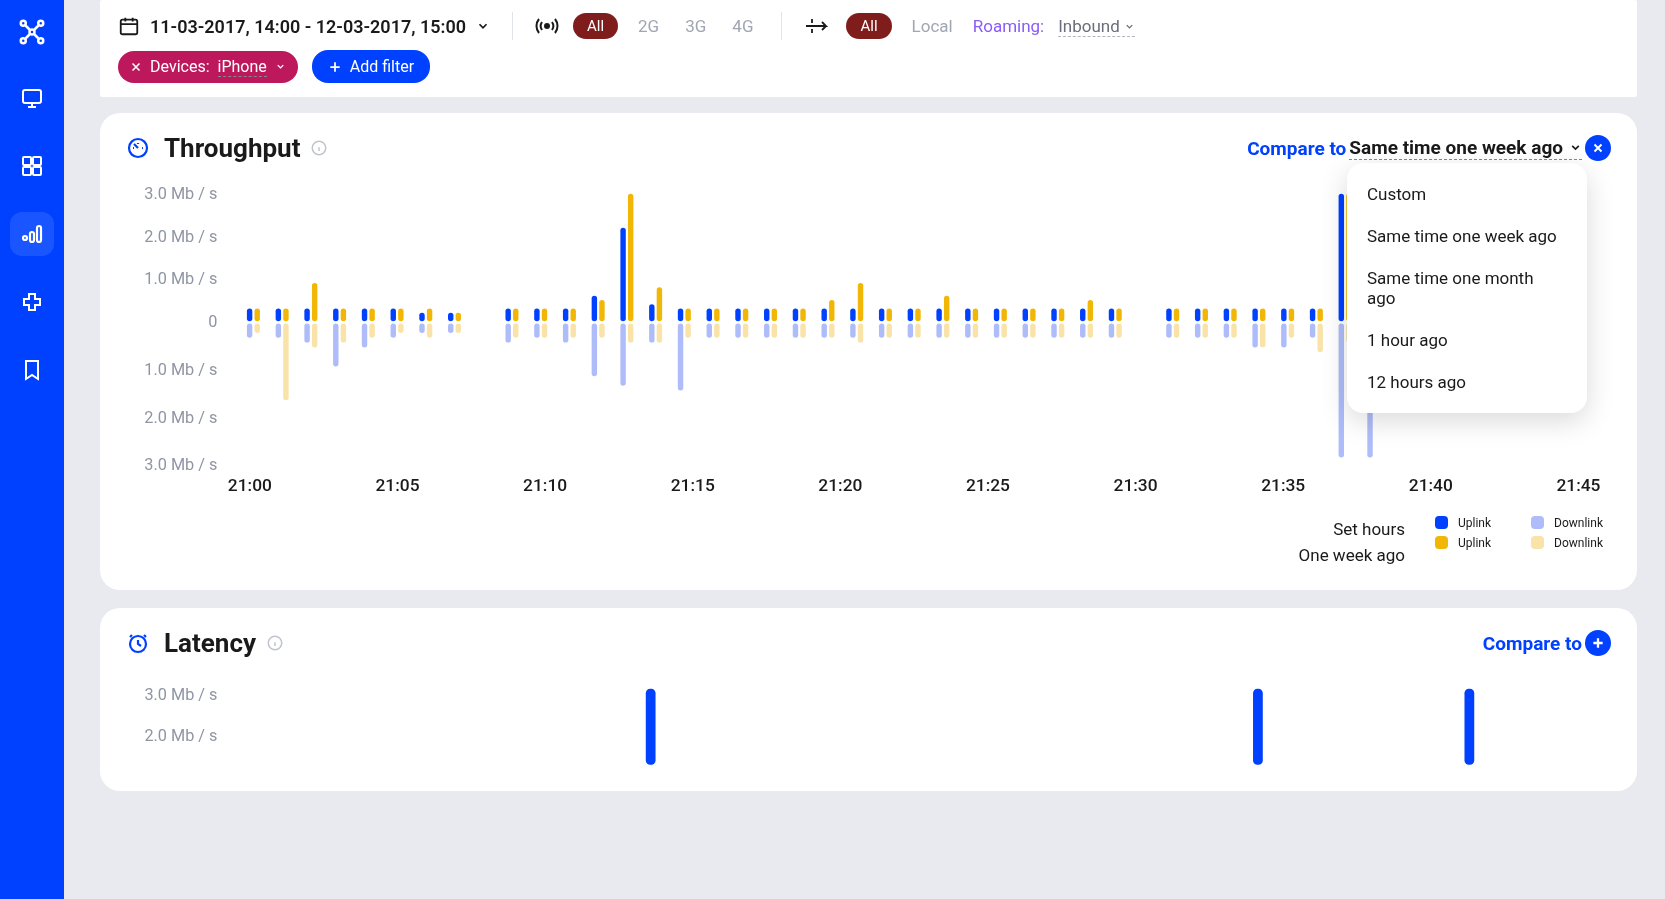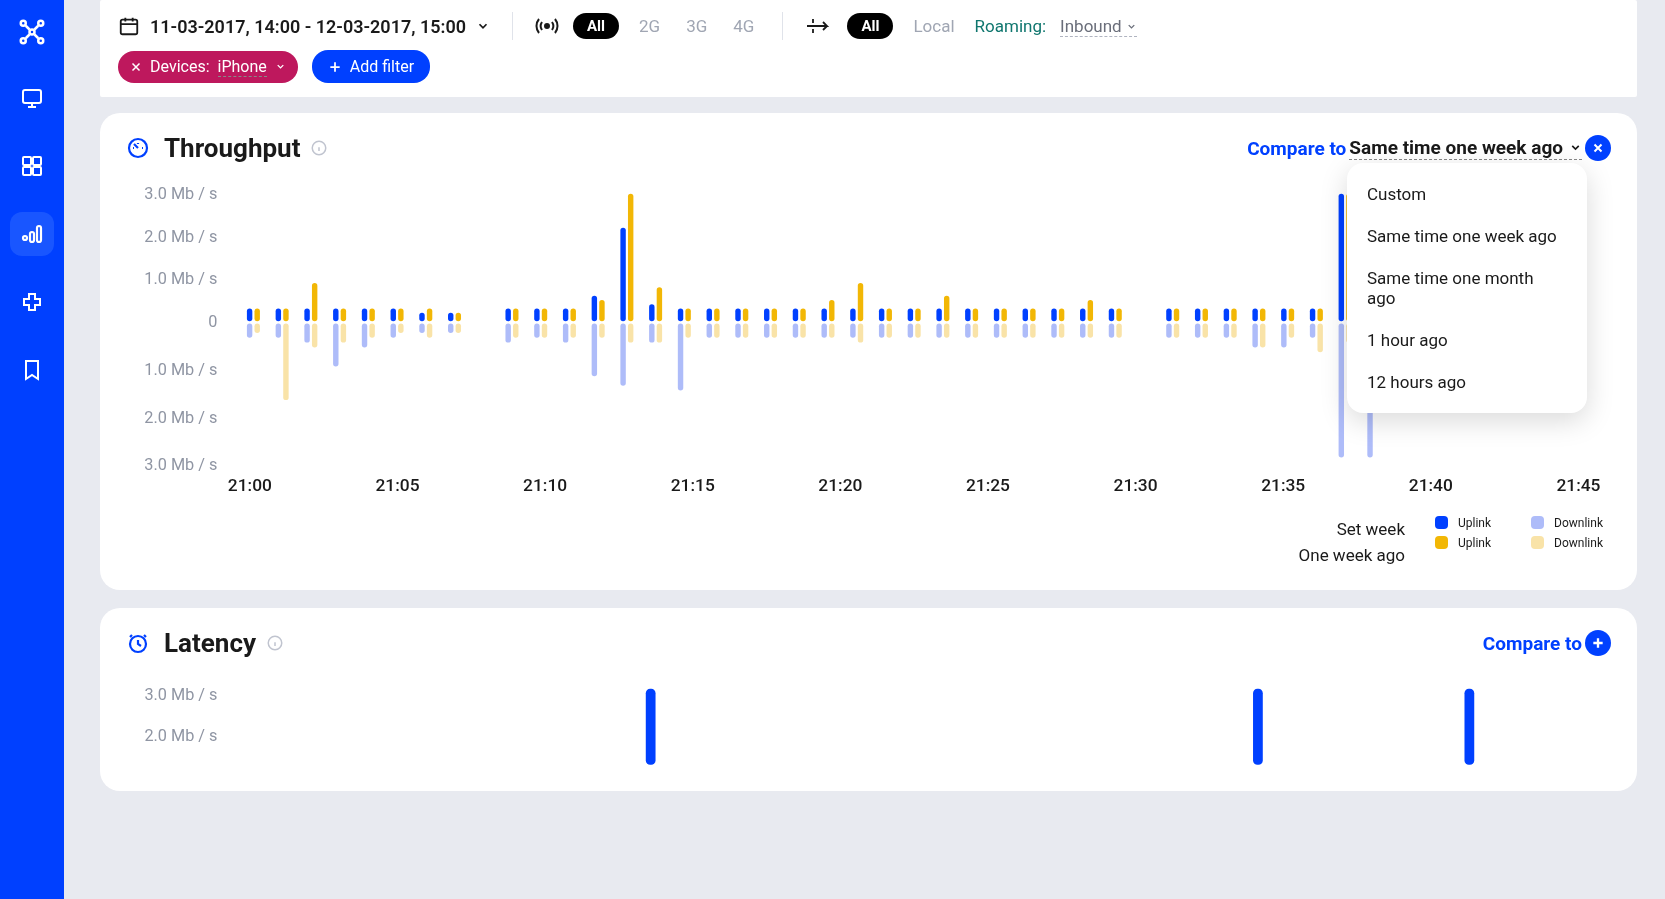--- a/index.html
+++ b/index.html
@@ -11,23 +11,23 @@
 .sidebar-item.active { background: #1956ff; }
 .main { flex: 1; display: flex; flex-direction: column; overflow: hidden; }
 .header { display: flex; align-items: center; padding: 12px 28px 12px 36px; }
 .page-title { font-size: 30px; font-weight: 700; flex: 1; }
 .header-btn { width: 48px; height: 38px; border-radius: 20px; border: 1px solid #d0d4dc; background: #fff; display: flex; align-items: center; justify-content: center; cursor: pointer; margin-left: 10px; }
 .header-btn.user { width: 60px; }
 .filters-bar { background: #fff; border-radius: 2px; margin: 0 28px 0 36px; padding: 12px 18px 14px 18px; display: flex; flex-direction: column; gap: 10px; }
 .filters-row { display: flex; align-items: center; gap: 14px; }
 .date-filter { display: flex; align-items: center; gap: 10px; font-size: 18px; font-weight: 600; cursor: pointer; }
 .divider { width: 1px; height: 28px; background: #e0e3ea; margin: 0 8px; }
-.pill { padding: 4px 14px; border-radius: 14px; font-size: 15px; font-weight: 700; background: #000000; color: #fff; cursor: pointer; }
+.pill { padding: 4px 14px; border-radius: 14px; font-size: 15px; font-weight: 400; background: #7f1d1d; color: #fff; cursor: pointer; }
 .pill-ghost { color: #a0a6b3; font-size: 17px; padding: 0 6px; cursor: pointer; }
-.roaming-label { color: #0f766e; font-size: 17px; }
+.roaming-label { color: #8b5cf6; font-size: 17px; }
 .roaming-val { color: #6a6e7a; font-size: 17px; border-bottom: 1px dashed #b0b4c0; cursor: pointer; }
 .chip { background: #be185d; color: #fff; border-radius: 16px; padding: 6px 12px; display: inline-flex; align-items: center; gap: 8px; font-size: 16px; cursor: pointer; }
 .chip .val { border-bottom: 1px dashed #888; }
 .add-filter { background: #0040ff; color: #fff; border-radius: 16px; padding: 7px 16px; display: inline-flex; align-items: center; gap: 8px; font-size: 16px; cursor: pointer; }
 .content { padding: 16px 28px 0 36px; overflow: auto; flex: 1; }
 .card { background: #fff; border-radius: 20px; padding: 20px 26px 22px 26px; margin-bottom: 18px; position: relative; }
 .card-header { display: flex; align-items: center; }
 .card-icon { width: 24px; height: 24px; margin-right: 14px; }
 .card-title { font-size: 26px; font-weight: 700; }
 .info-icon { margin-left: 10px; color: #c0c4cf; }
@@ -388,21 +388,21 @@
               <rect x="1274.776595744681" y="129.5" width="5" height="13.249999999999998" fill="#f9e3a8" rx="2.5"></rect>
               <rect x="1320.7553191489362" y="115.75" width="5" height="11.749999999999998" fill="#0040ff" rx="2.5"></rect>
               <rect x="1320.7553191489362" y="129.5" width="5" height="13.249999999999998" fill="#aebcf9" rx="2.5"></rect>
               <rect x="1327.7553191489362" y="115.75" width="5" height="11.749999999999998" fill="#f2b705" rx="2.5"></rect>
               <rect x="1327.7553191489362" y="129.5" width="5" height="8.833333333333334" fill="#f9e3a8" rx="2.5"></rect>
             </svg>
         </div>
 
         <div class="legend">
           <div class="legend-labels">
-            <div>Set week</div>
+            <div>Set hours</div>
             <div>One week ago</div>
           </div>
           <div class="legend-items">
             <div class="legend-item">
                 <span class="legend-swatch" style="background:#0040ff"></span>
                 <span>Uplink</span>
               </div>
             <div class="legend-item">
                 <span class="legend-swatch" style="background:#aebcf9"></span>
                 <span>Downlink</span>

